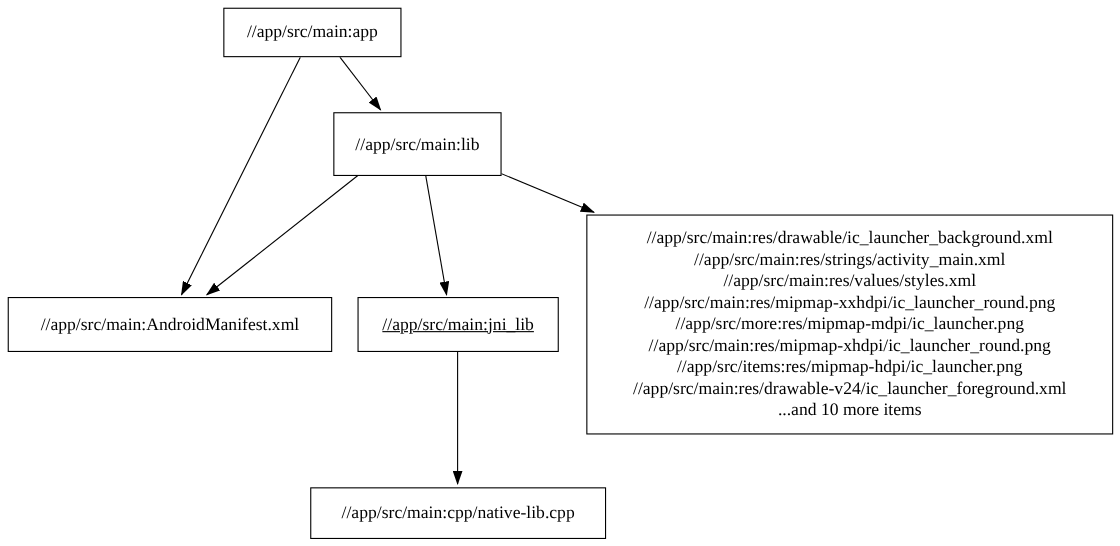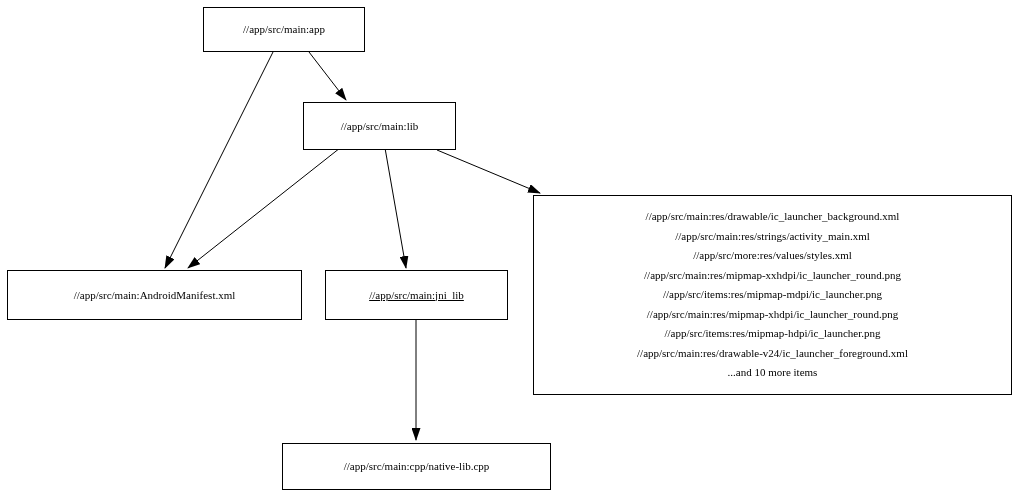--- a/index.html
+++ b/index.html
@@ -24,31 +24,31 @@
   }
   .node {
     position: absolute;
     box-sizing: border-box;
     border: 1px solid #000000;
     background: #ffffff;
     display: flex;
     align-items: center;
     justify-content: center;
     text-align: center;
-    font-size: 11px;
+    font-size: 16px;
     line-height: 19px;
     white-space: nowrap;
   }
   .node.multiline {
     flex-direction: column;
     justify-content: center;
     line-height: 19.5px;
   }
   .node-app        { left: 203px; top: 7px;   width: 162px; height: 45px; }
-  .node-lib        { left: 303px; top: 102px; width: 153px; height: 48px; }
+  .node-lib        { left: 303px; top: 102px; width: 153px; height: 58px; }
   .node-manifest   { left: 7px;   top: 270px; width: 295px; height: 50px; }
   .node-jni        { left: 325px; top: 270px; width: 183px; height: 50px; text-decoration: underline; }
   .node-resources  { left: 533px; top: 195px; width: 479px; height: 200px; }
   .node-native     { left: 282px; top: 443px; width: 269px; height: 47px; }
 </style>
 </head>
 <body>
 
 <div class="canvas">
 
@@ -78,23 +78,23 @@
     <span>//app/src/main:AndroidManifest.xml</span>
   </div>
 
   <div class="node node-jni">
     <span>//app/src/main:jni_lib</span>
   </div>
 
   <div class="node multiline node-resources">
     <span>//app/src/main:res/drawable/ic_launcher_background.xml</span>
     <span>//app/src/main:res/strings/activity_main.xml</span>
-    <span>//app/src/more:res/values/styles.xml</span>
+    <span>//app/src/main:res/values/styles.xml</span>
     <span>//app/src/main:res/mipmap-xxhdpi/ic_launcher_round.png</span>
-    <span>//app/src/items:res/mipmap-mdpi/ic_launcher.png</span>
+    <span>//app/src/more:res/mipmap-mdpi/ic_launcher.png</span>
     <span>//app/src/main:res/mipmap-xhdpi/ic_launcher_round.png</span>
     <span>//app/src/items:res/mipmap-hdpi/ic_launcher.png</span>
     <span>//app/src/main:res/drawable-v24/ic_launcher_foreground.xml</span>
     <span>...and 10 more items</span>
   </div>
 
   <div class="node node-native">
     <span>//app/src/main:cpp/native-lib.cpp</span>
   </div>
 

